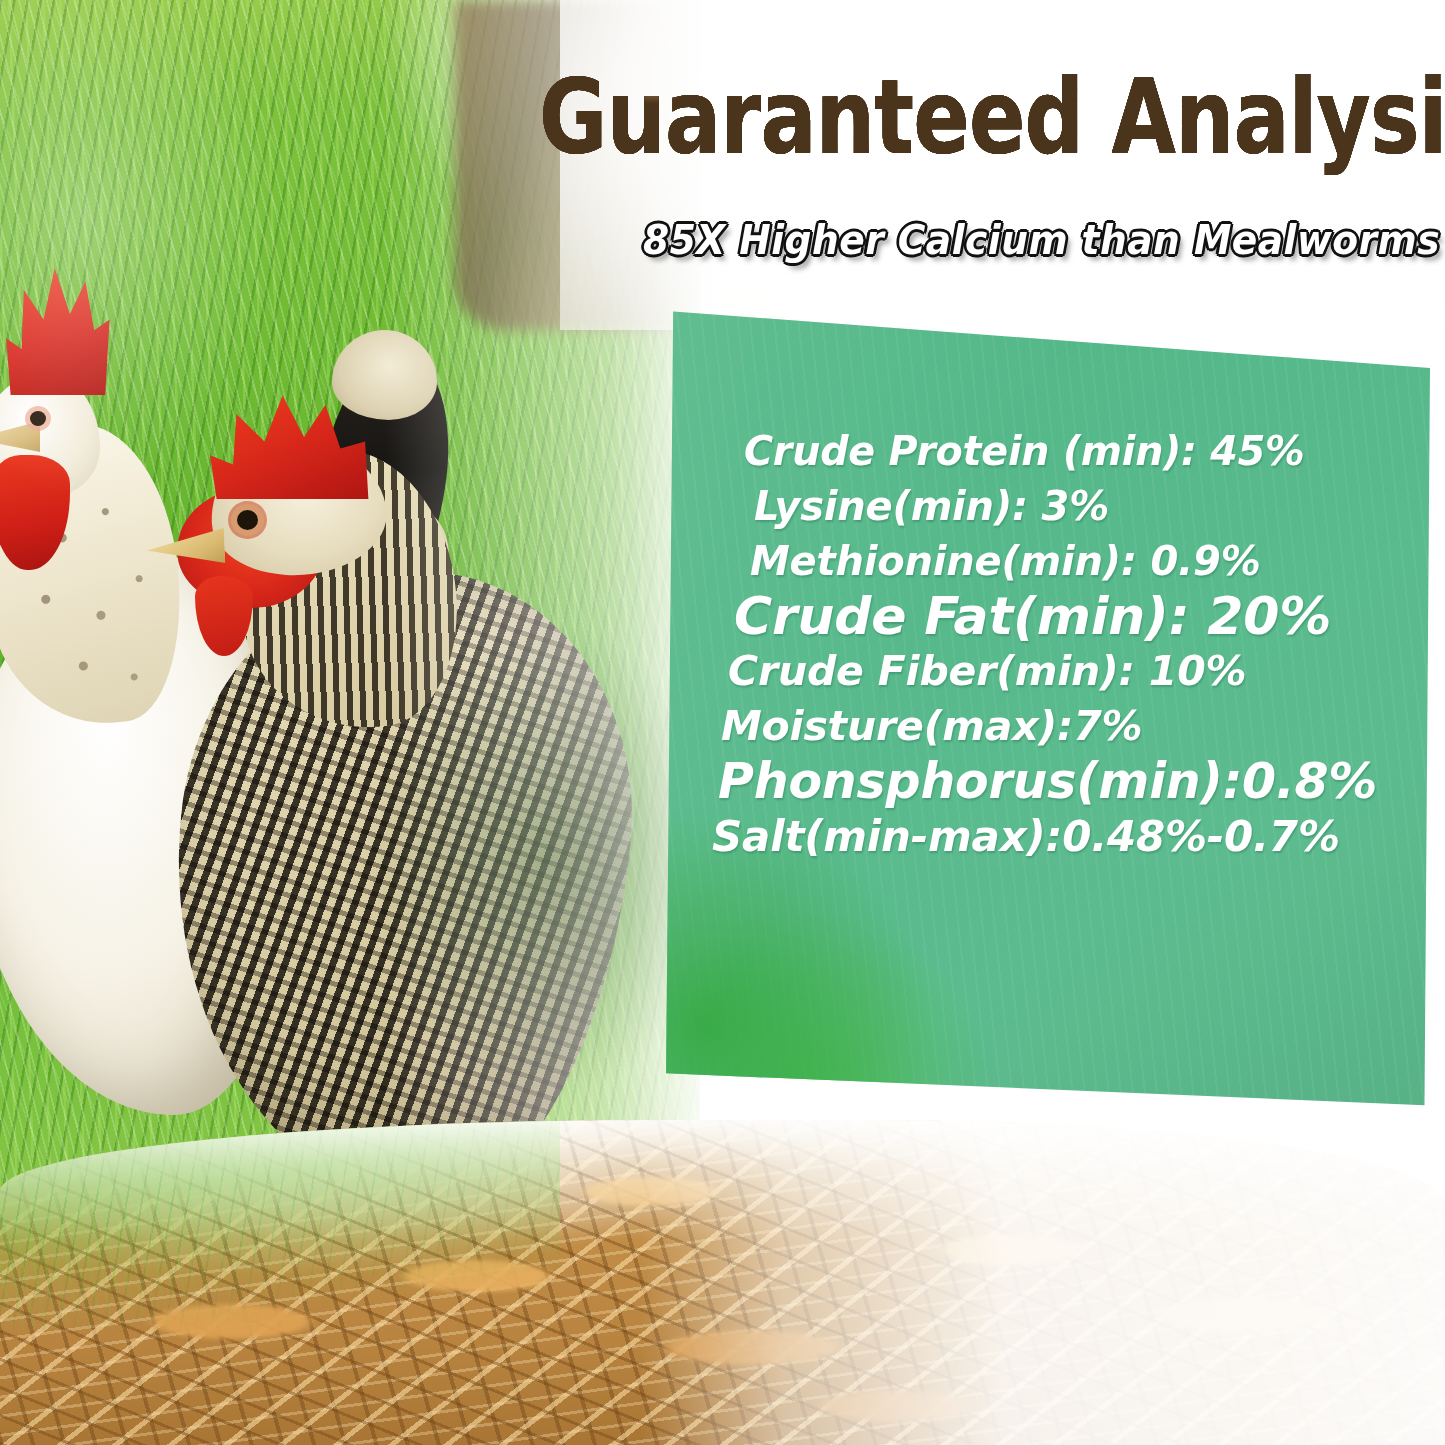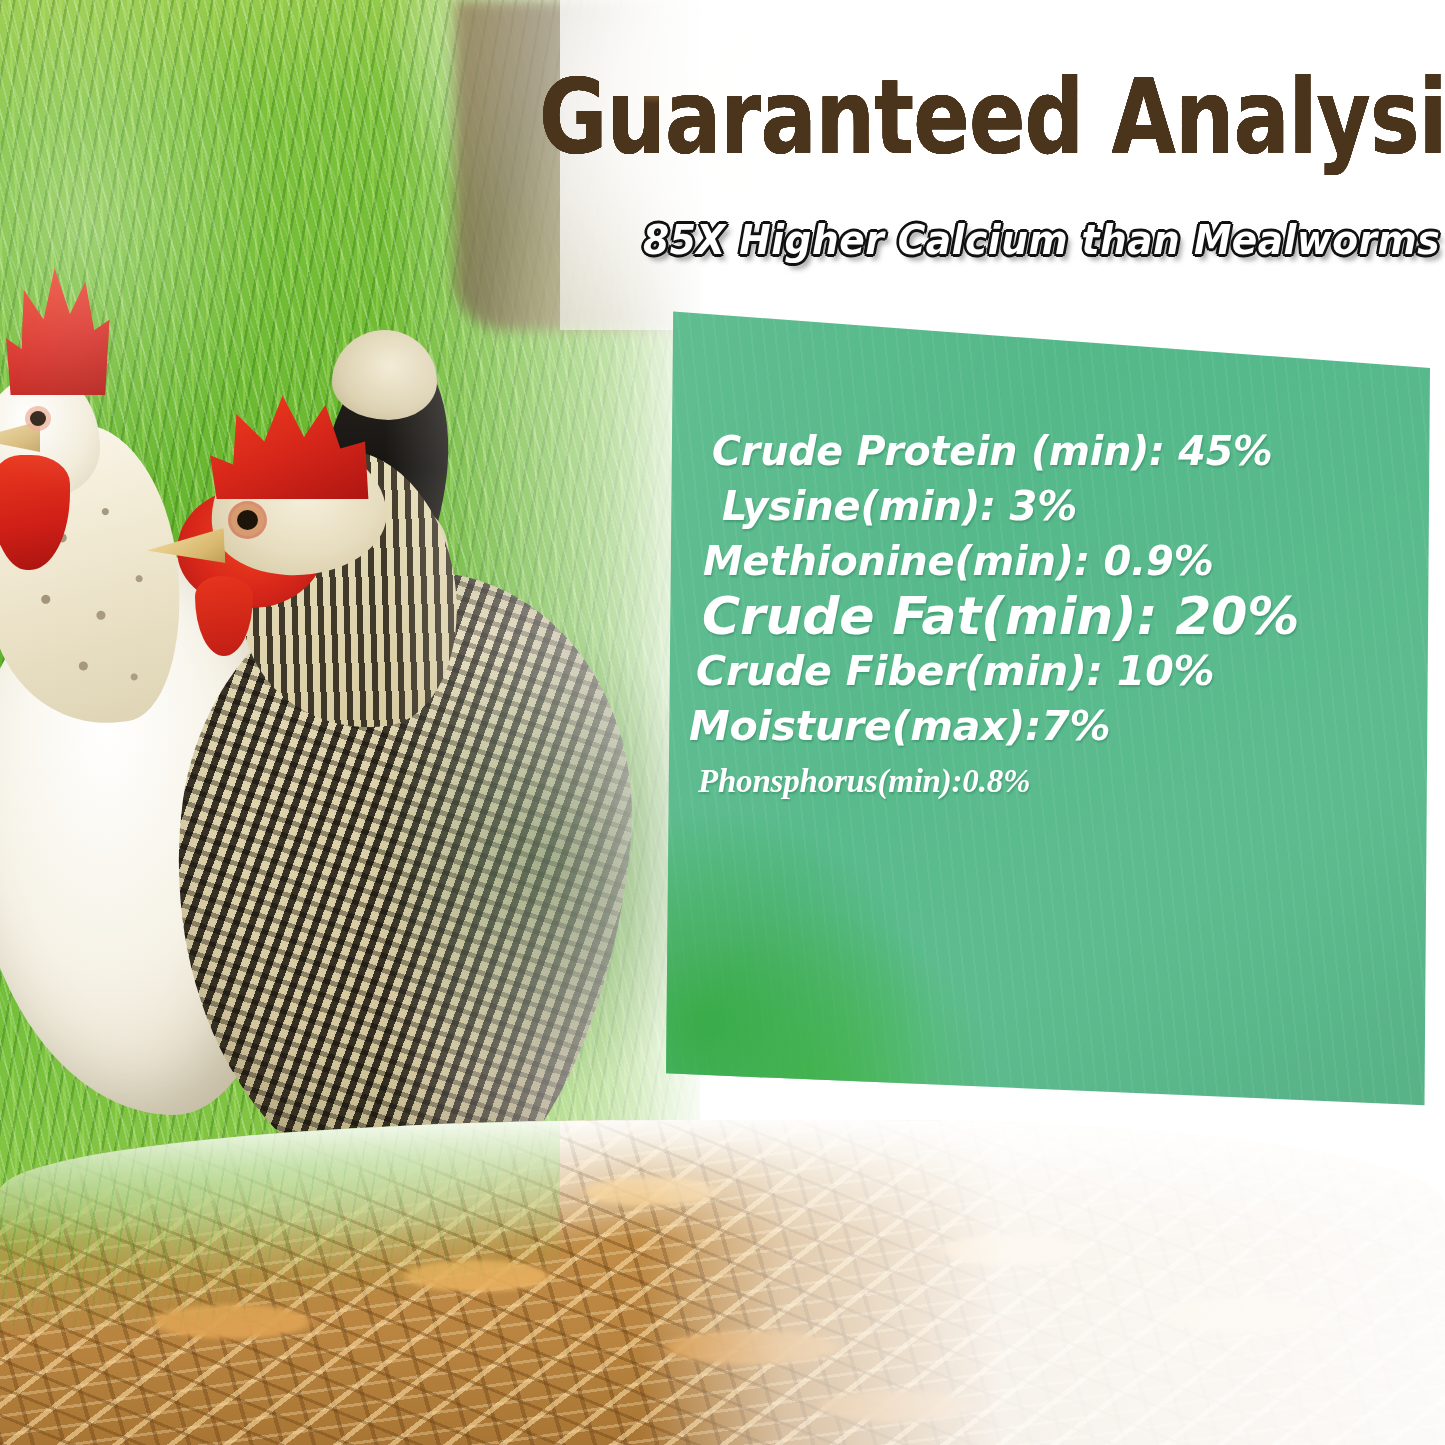--- a/index.html
+++ b/index.html
@@ -314,39 +314,39 @@
       radial-gradient(ellipse 260px 250px at 22% 96%, rgba(70,185,70,.75) 0%, rgba(70,185,70,0) 70%),
       repeating-linear-gradient(84deg, rgba(255,255,255,.05) 0 2px, rgba(0,0,0,0) 2px 12px);
   }
   .panel-sheen{
     position:absolute;left:0;top:0;width:100%;height:100%;
     background:linear-gradient(118deg, rgba(255,255,255,.10) 0%, rgba(255,255,255,0) 38%);
   }
 
   
   .lines{
-    position:absolute;left:680px;top:424px;width:720px;
+    position:absolute;left:712px;top:424px;width:720px;
   }
   .line{
     font-family:"DejaVu Sans", sans-serif;
     font-weight:700;font-style:italic;
     color:#ffffff;
     white-space:nowrap;
     line-height:55px;
     letter-spacing:-.2px;
     text-shadow:1px 2px 2px rgba(20,90,60,.30);
     transform-origin:0 50%;
   }
   .l0{font-size:40px;margin-left:32px;transform:scaleX(.99);}
   .l1{font-size:40px;margin-left:42px;}
-  .l2{font-size:40px;margin-left:23px;}
+  .l2{font-size:40px;margin-left:38px;}
   .l3{font-size:52px;margin-left:22px;}
   .l4{font-size:41px;margin-left:16px;}
   .l5{font-size:41px;margin-left:9px;}
-  .l6{font-size:33px;margin-left:18px;font-family:Liberation Serif, serif;}
+  .l6{font-size:49px;margin-left:6px;}
   .l7{font-size:42px;margin-left:2px;}
   .l8{font-size:42px;margin-left:0px;}
   .l9{font-size:42px;margin-left:-1px;}
 </style>
 </head>
 <body>
 
 <div id="stage">
 
   <div class="photo bg-wash"></div>
@@ -410,15 +410,16 @@
   </div>
 
   <div class="lines">
     <div class="line l0">Crude Protein (min):  45%</div>
     <div class="line l1">Lysine(min):    3%</div>
     <div class="line l2">Methionine(min):  0.9%</div>
     <div class="line l3">Crude Fat(min):  20%</div>
     <div class="line l4">Crude Fiber(min):  10%</div>
     <div class="line l5">Moisture(max):7%</div>
     <div class="line l6">Phonsphorus(min):0.8%</div>
+    <div class="line l8">Salt(min-max):0.48%-0.7%</div>
   </div>
 
 </div>
 
 </body></html>

